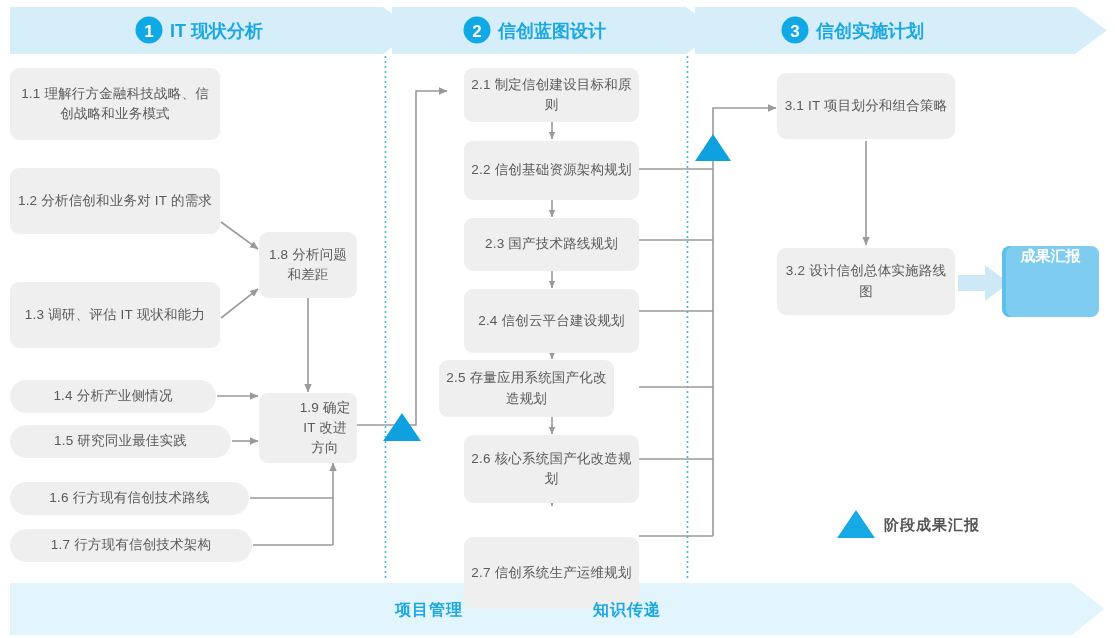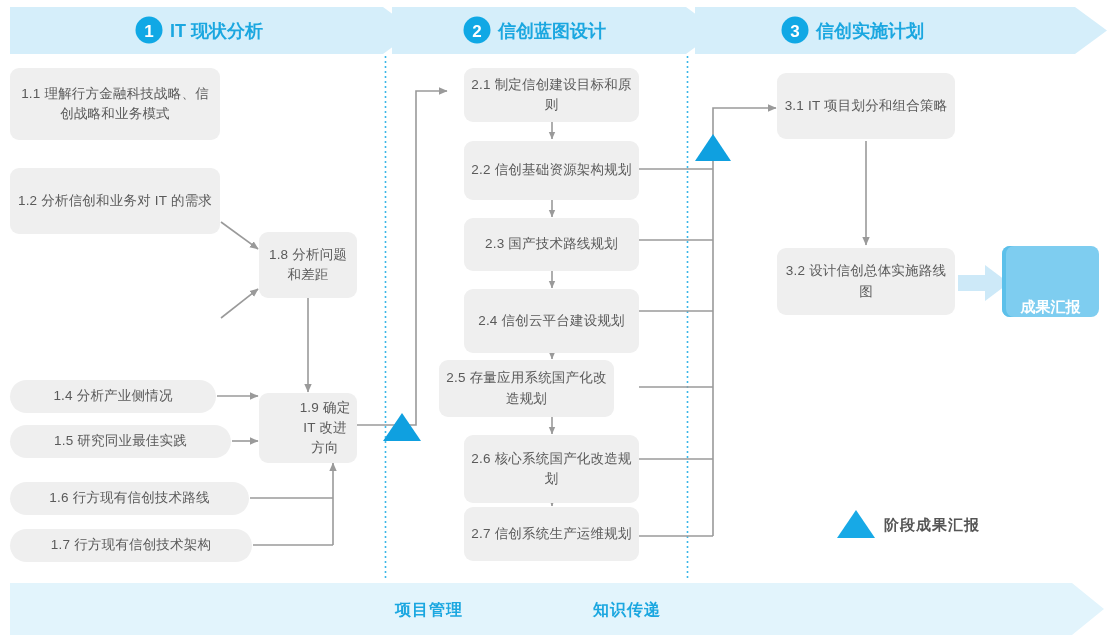--- a/index.html
+++ b/index.html
@@ -58,21 +58,21 @@
   .node.pill { border-radius: 22px; }
   .result-badge {
     position: absolute;
     border-radius: 8px;
     background: #7ecdf0;
     color: #ffffff;
     font-weight: bold;
     font-size: 15px;
     line-height: 1.35;
     display: flex;
-    align-items: flex-end;
+    align-items: flex-start;
     justify-content: center;
     text-align: center;
     box-shadow: inset 4px 0 0 0 #5cc0ea;
   }
   .legend-text {
     position: absolute;
     color: #555555;
     font-size: 15px;
     font-weight: bold;
     letter-spacing: 1px;
@@ -180,20 +180,23 @@
   </svg>
 
   <div class="node box-text" style="left:10px; top:68px; width:210px; height:72px;">
     <span>1.1 理解行方金融科技战略、信创战略和业务模式</span>
   </div>
 
   <div class="node box-text" style="left:10px; top:168px; width:210px; height:66px;">
     <span>1.2 分析信创和业务对 IT 的需求</span>
   </div>
 
+  <div class="node box-text" style="left:10px; top:282px; width:210px; height:66px;">
+    <span>1.3 调研、评估 IT 现状和能力</span>
+  </div>
 
   <div class="node pill box-text" style="left:10px; top:380px; width:206px; height:33px;">
     <span>1.4 分析产业侧情况</span>
   </div>
 
   <div class="node pill box-text" style="left:10px; top:425px; width:221px; height:33px;">
     <span>1.5 研究同业最佳实践</span>
   </div>
 
   <div class="node pill box-text" style="left:10px; top:482px; width:239px; height:33px;">
@@ -229,21 +232,21 @@
   </div>
 
   <div class="node box-text" style="left:439px; top:360px; width:175px; height:57px;">
     <span>2.5 存量应用系统国产化改造规划</span>
   </div>
 
   <div class="node box-text" style="left:464px; top:435px; width:175px; height:68px;">
     <span>2.6 核心系统国产化改造规划</span>
   </div>
 
-  <div class="node box-text" style="left:464px; top:507px; width:175px; height:54px;">
+  <div class="node box-text" style="left:464px; top:537px; width:175px; height:72px;">
     <span>2.7 信创系统生产运维规划</span>
   </div>
 
   <div class="node box-text" style="left:777px; top:73px; width:178px; height:66px;">
     <span>3.1 IT 项目划分和组合策略</span>
   </div>
 
   <div class="node box-text" style="left:777px; top:248px; width:178px; height:67px;">
     <span>3.2 设计信创总体实施路线图</span>
   </div>

